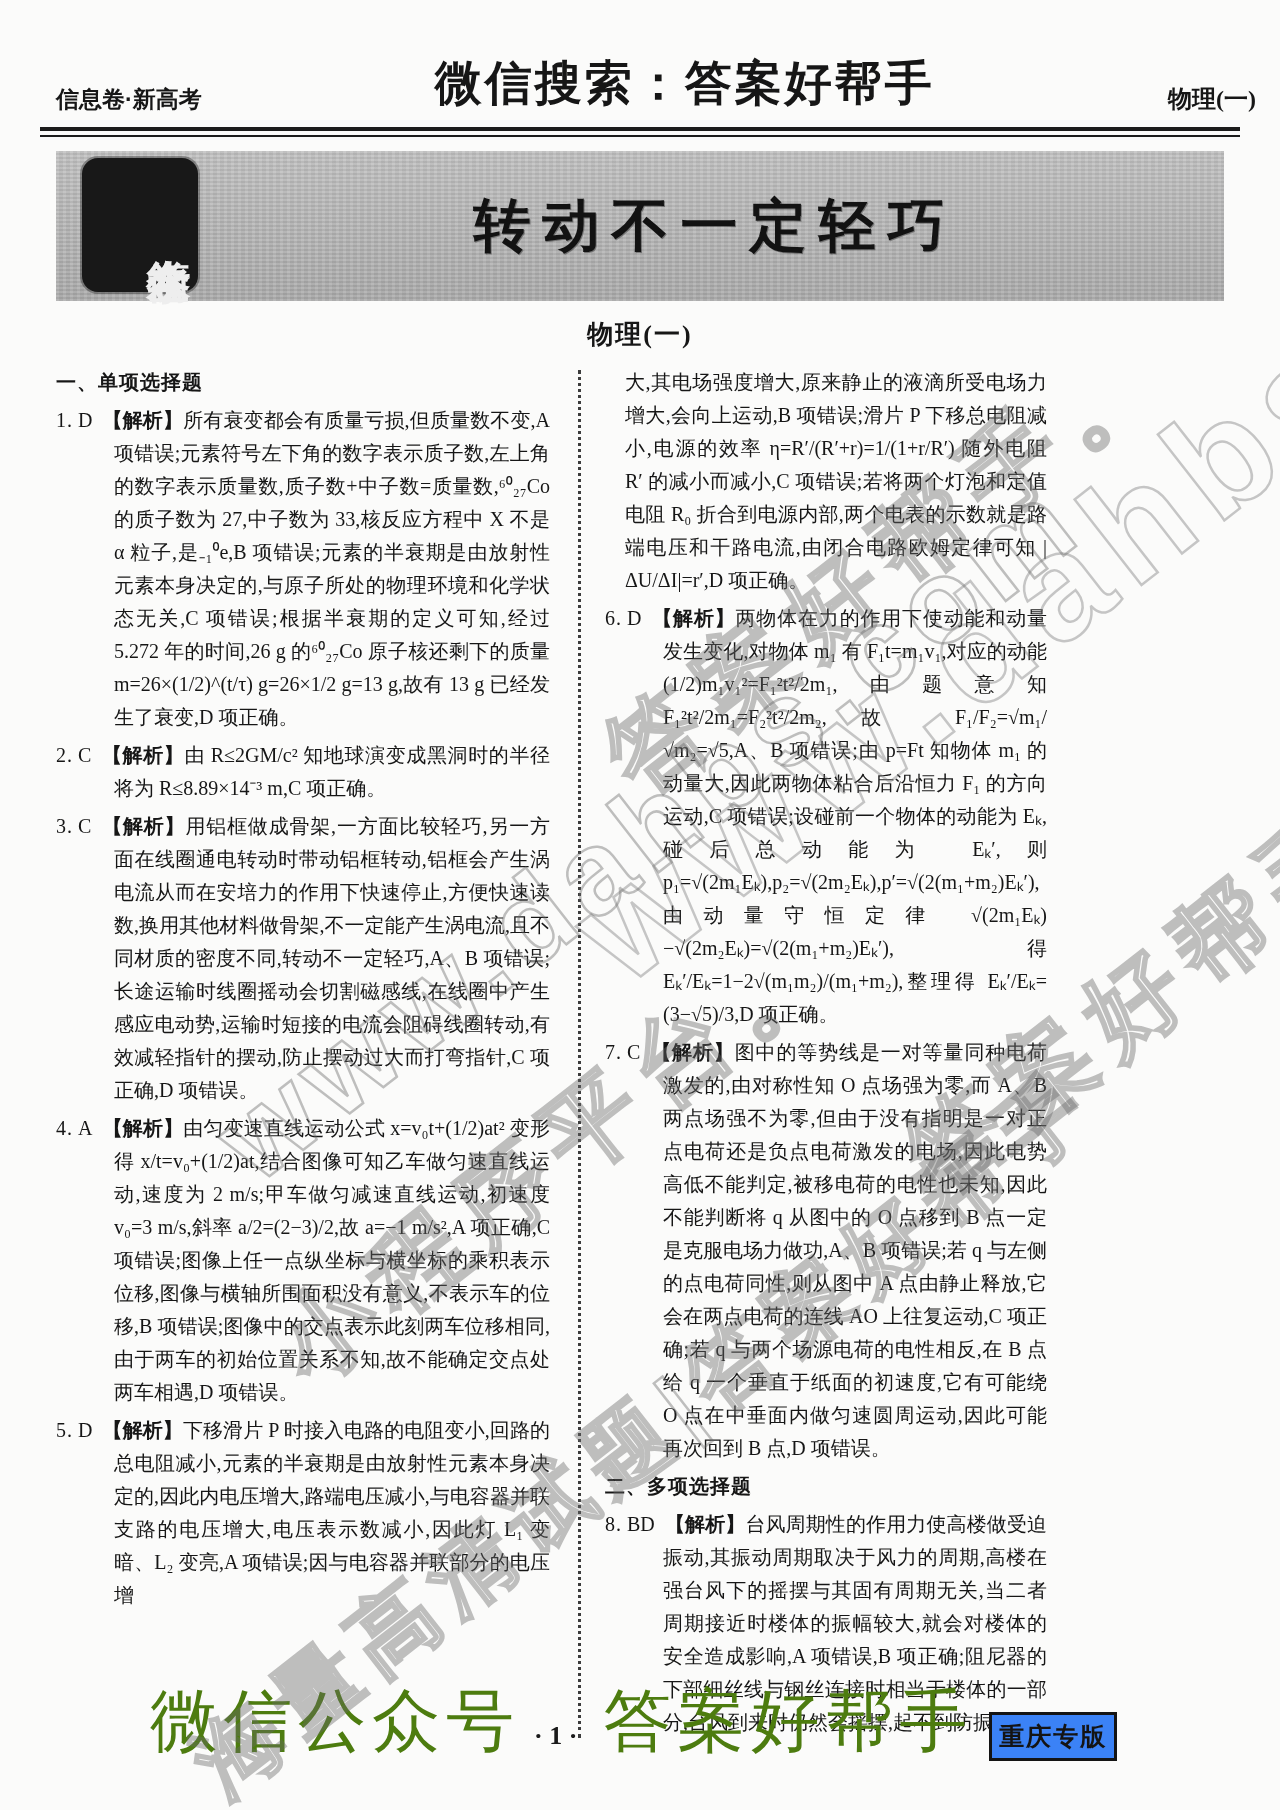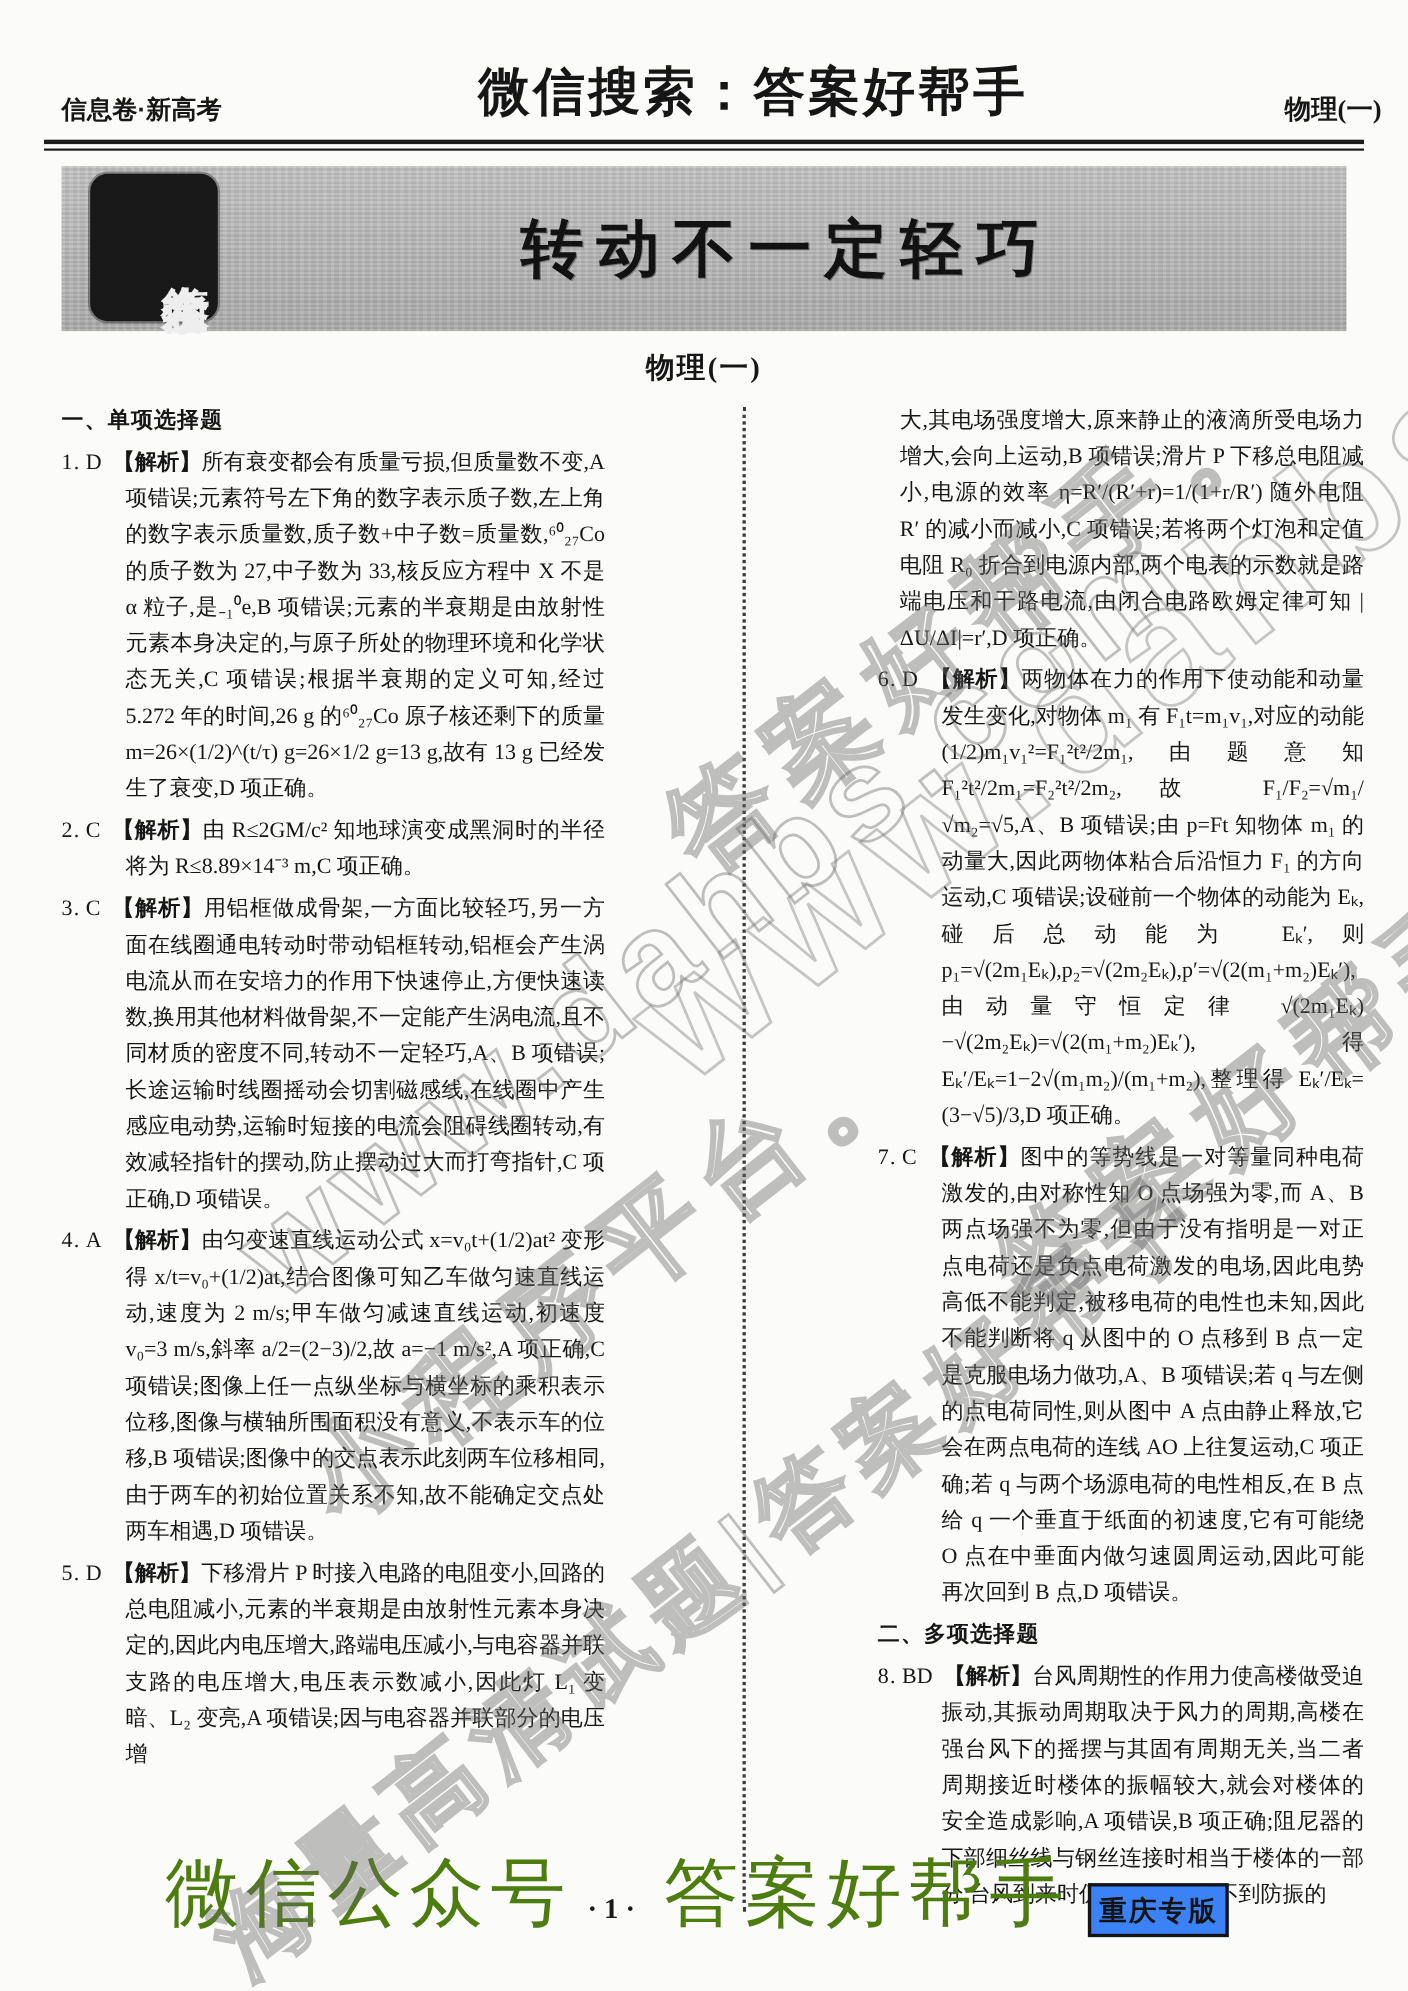--- a/index.html
+++ b/index.html
@@ -42,21 +42,21 @@
     font-family:"Liberation Sans", sans-serif;
     font-size:57px; font-weight:900; letter-spacing:12px; color:#121212;
     text-shadow:1px 1px 0 rgba(0,0,0,.35);
     white-space:nowrap;
   }
 
   
   .section-title { text-align:center; font-size:26px; font-weight:700; margin:16px 0 6px 0; letter-spacing:2px; }
 
   
-  .cols { display:flex; padding:8px 40px 0 56px; height:1372px; overflow:hidden; position:relative;justify-content:space-between; }
+  .cols { display:flex; padding:8px 64px 0 56px; height:1372px; overflow:hidden; position:relative; }
   .col-left  { width:494px; }
   .col-div   { border-left:3px dotted #3c3c3c; margin:4px 0 0 28px; }
   .col-right { width:442px; margin-left:24px; }
   .col p { margin:0 0 5px 0; text-align:justify; font-size:20px; line-height:33px; }
   .sec-head { font-family:"Liberation Sans", sans-serif; font-weight:700; font-size:21px; letter-spacing:1px; }
   .item { padding-left:58px; text-indent:-58px; }
   .prefix { letter-spacing:1px; }
   .ans { margin:0 10px 0 5px; }
   .tag { font-family:Liberation Sans, sans-serif; font-weight:700; }
   .cont { padding-left:20px; }

